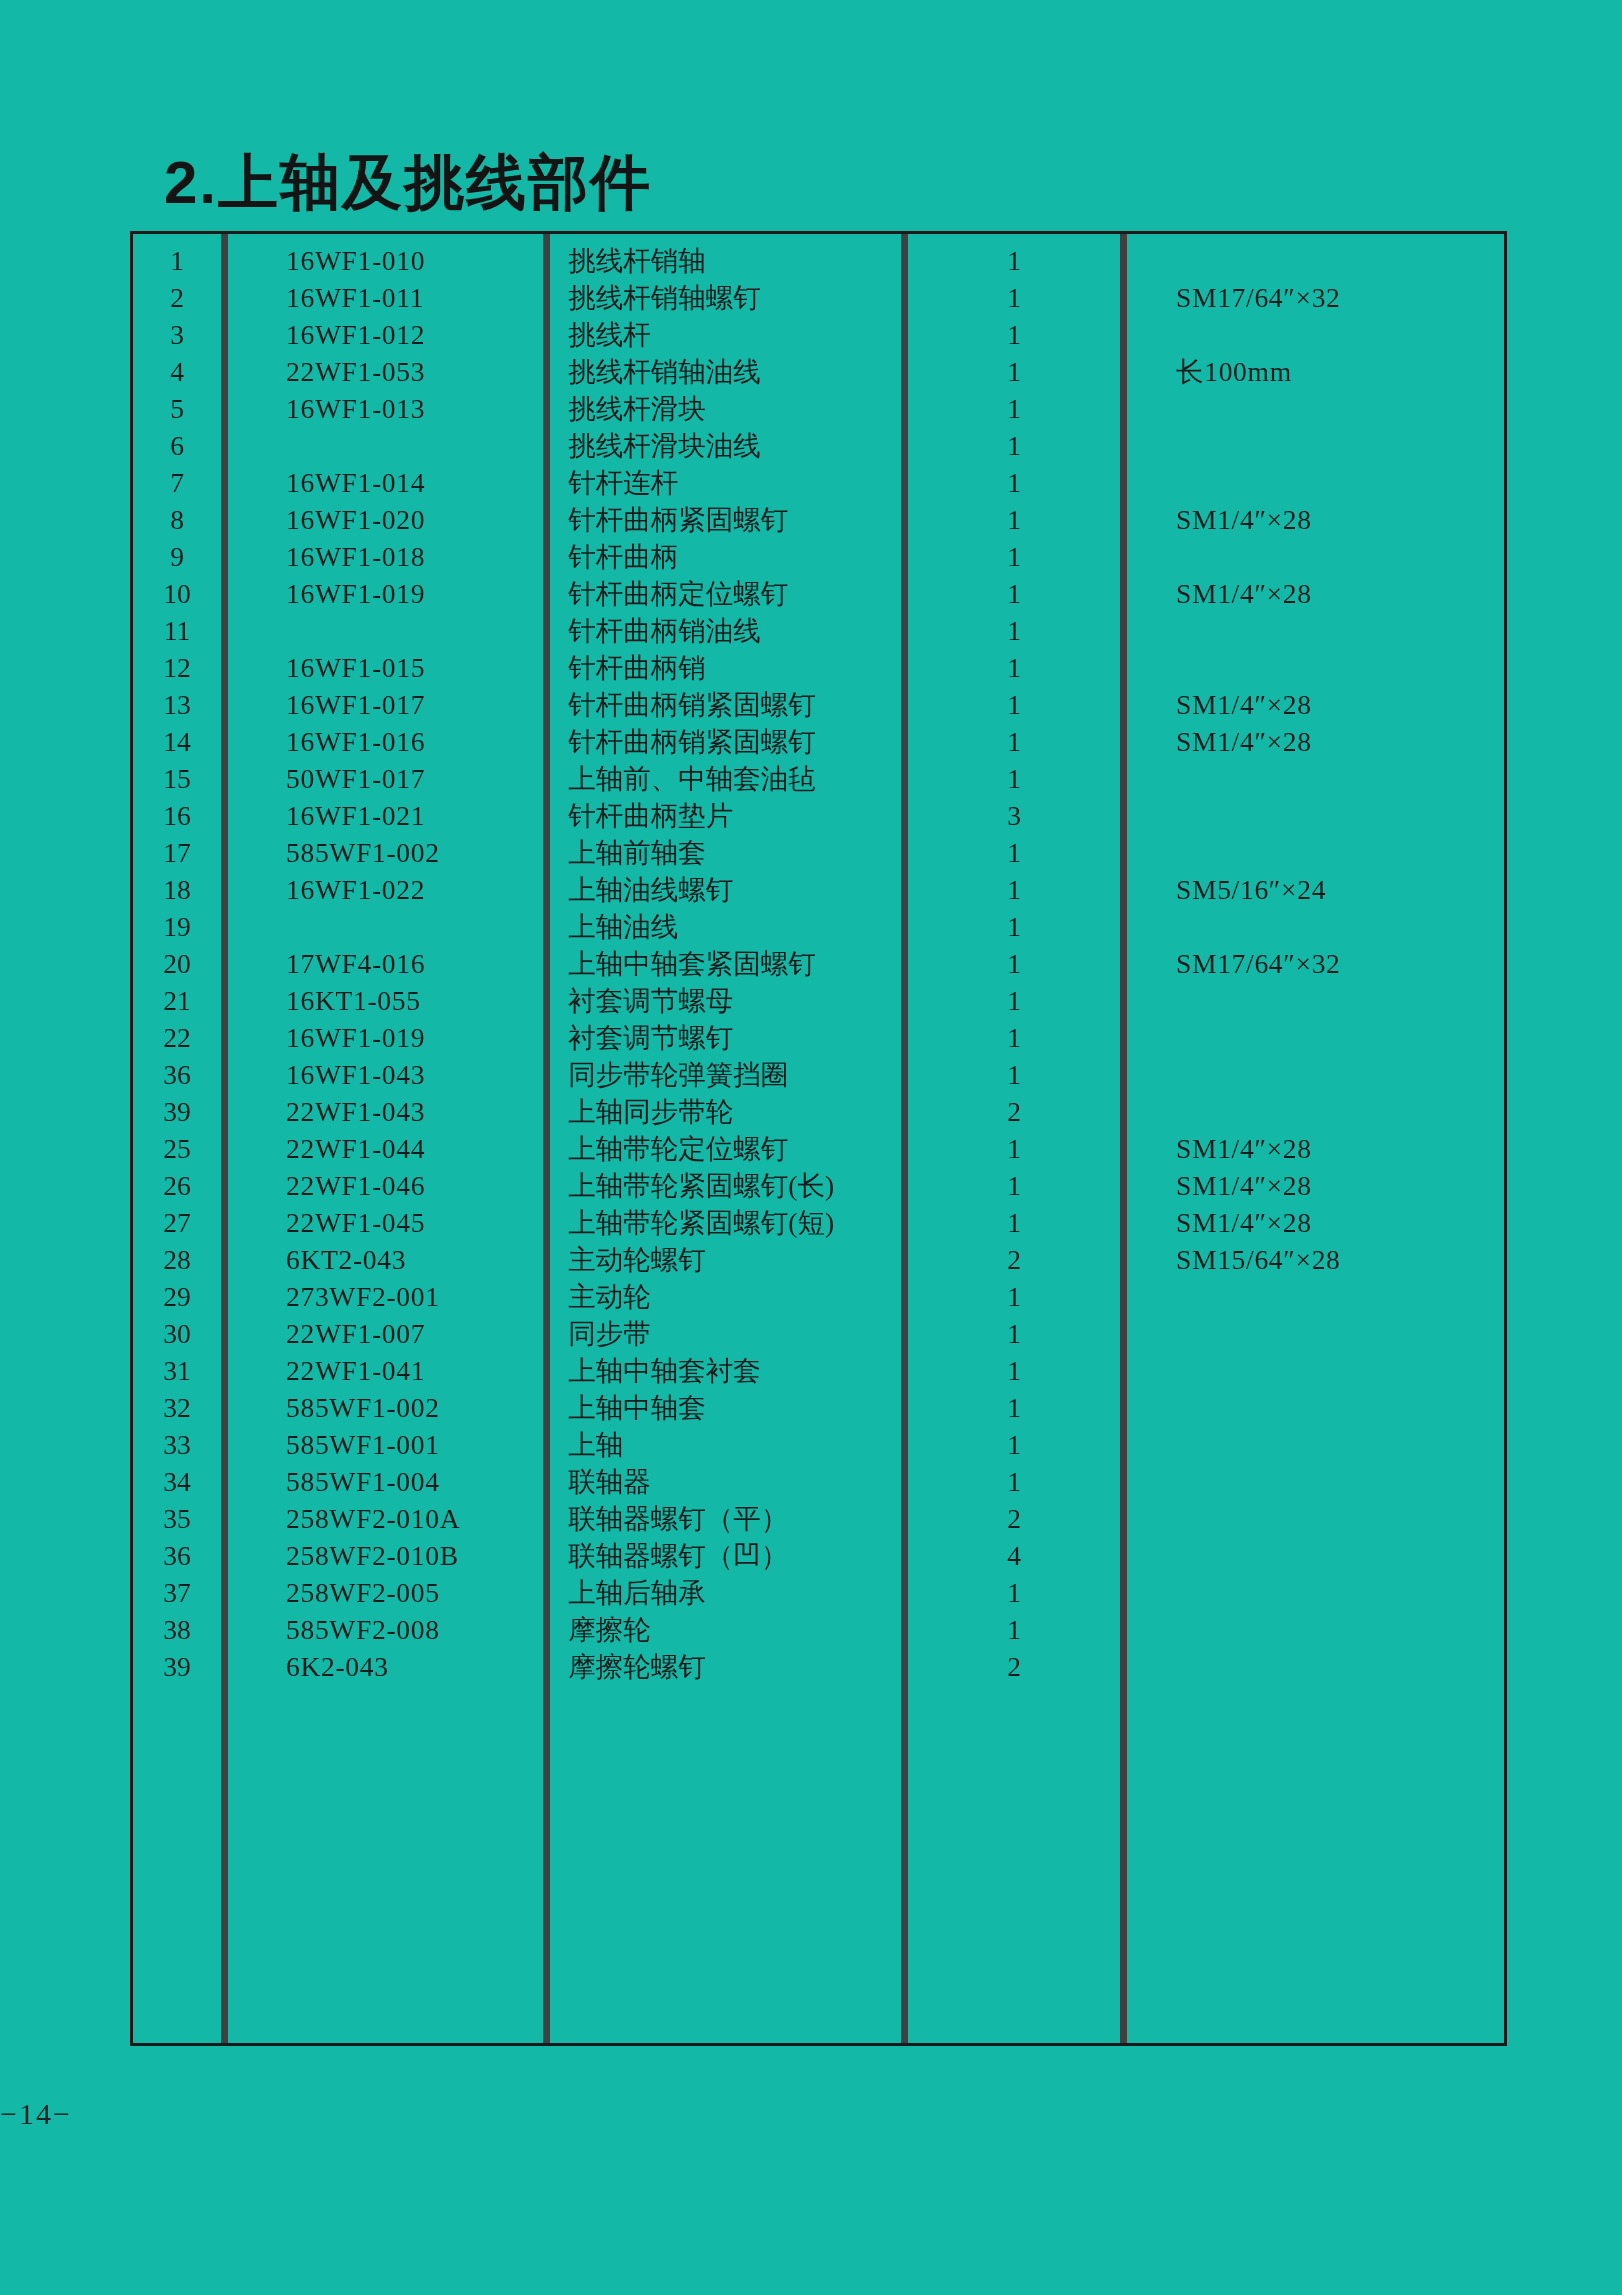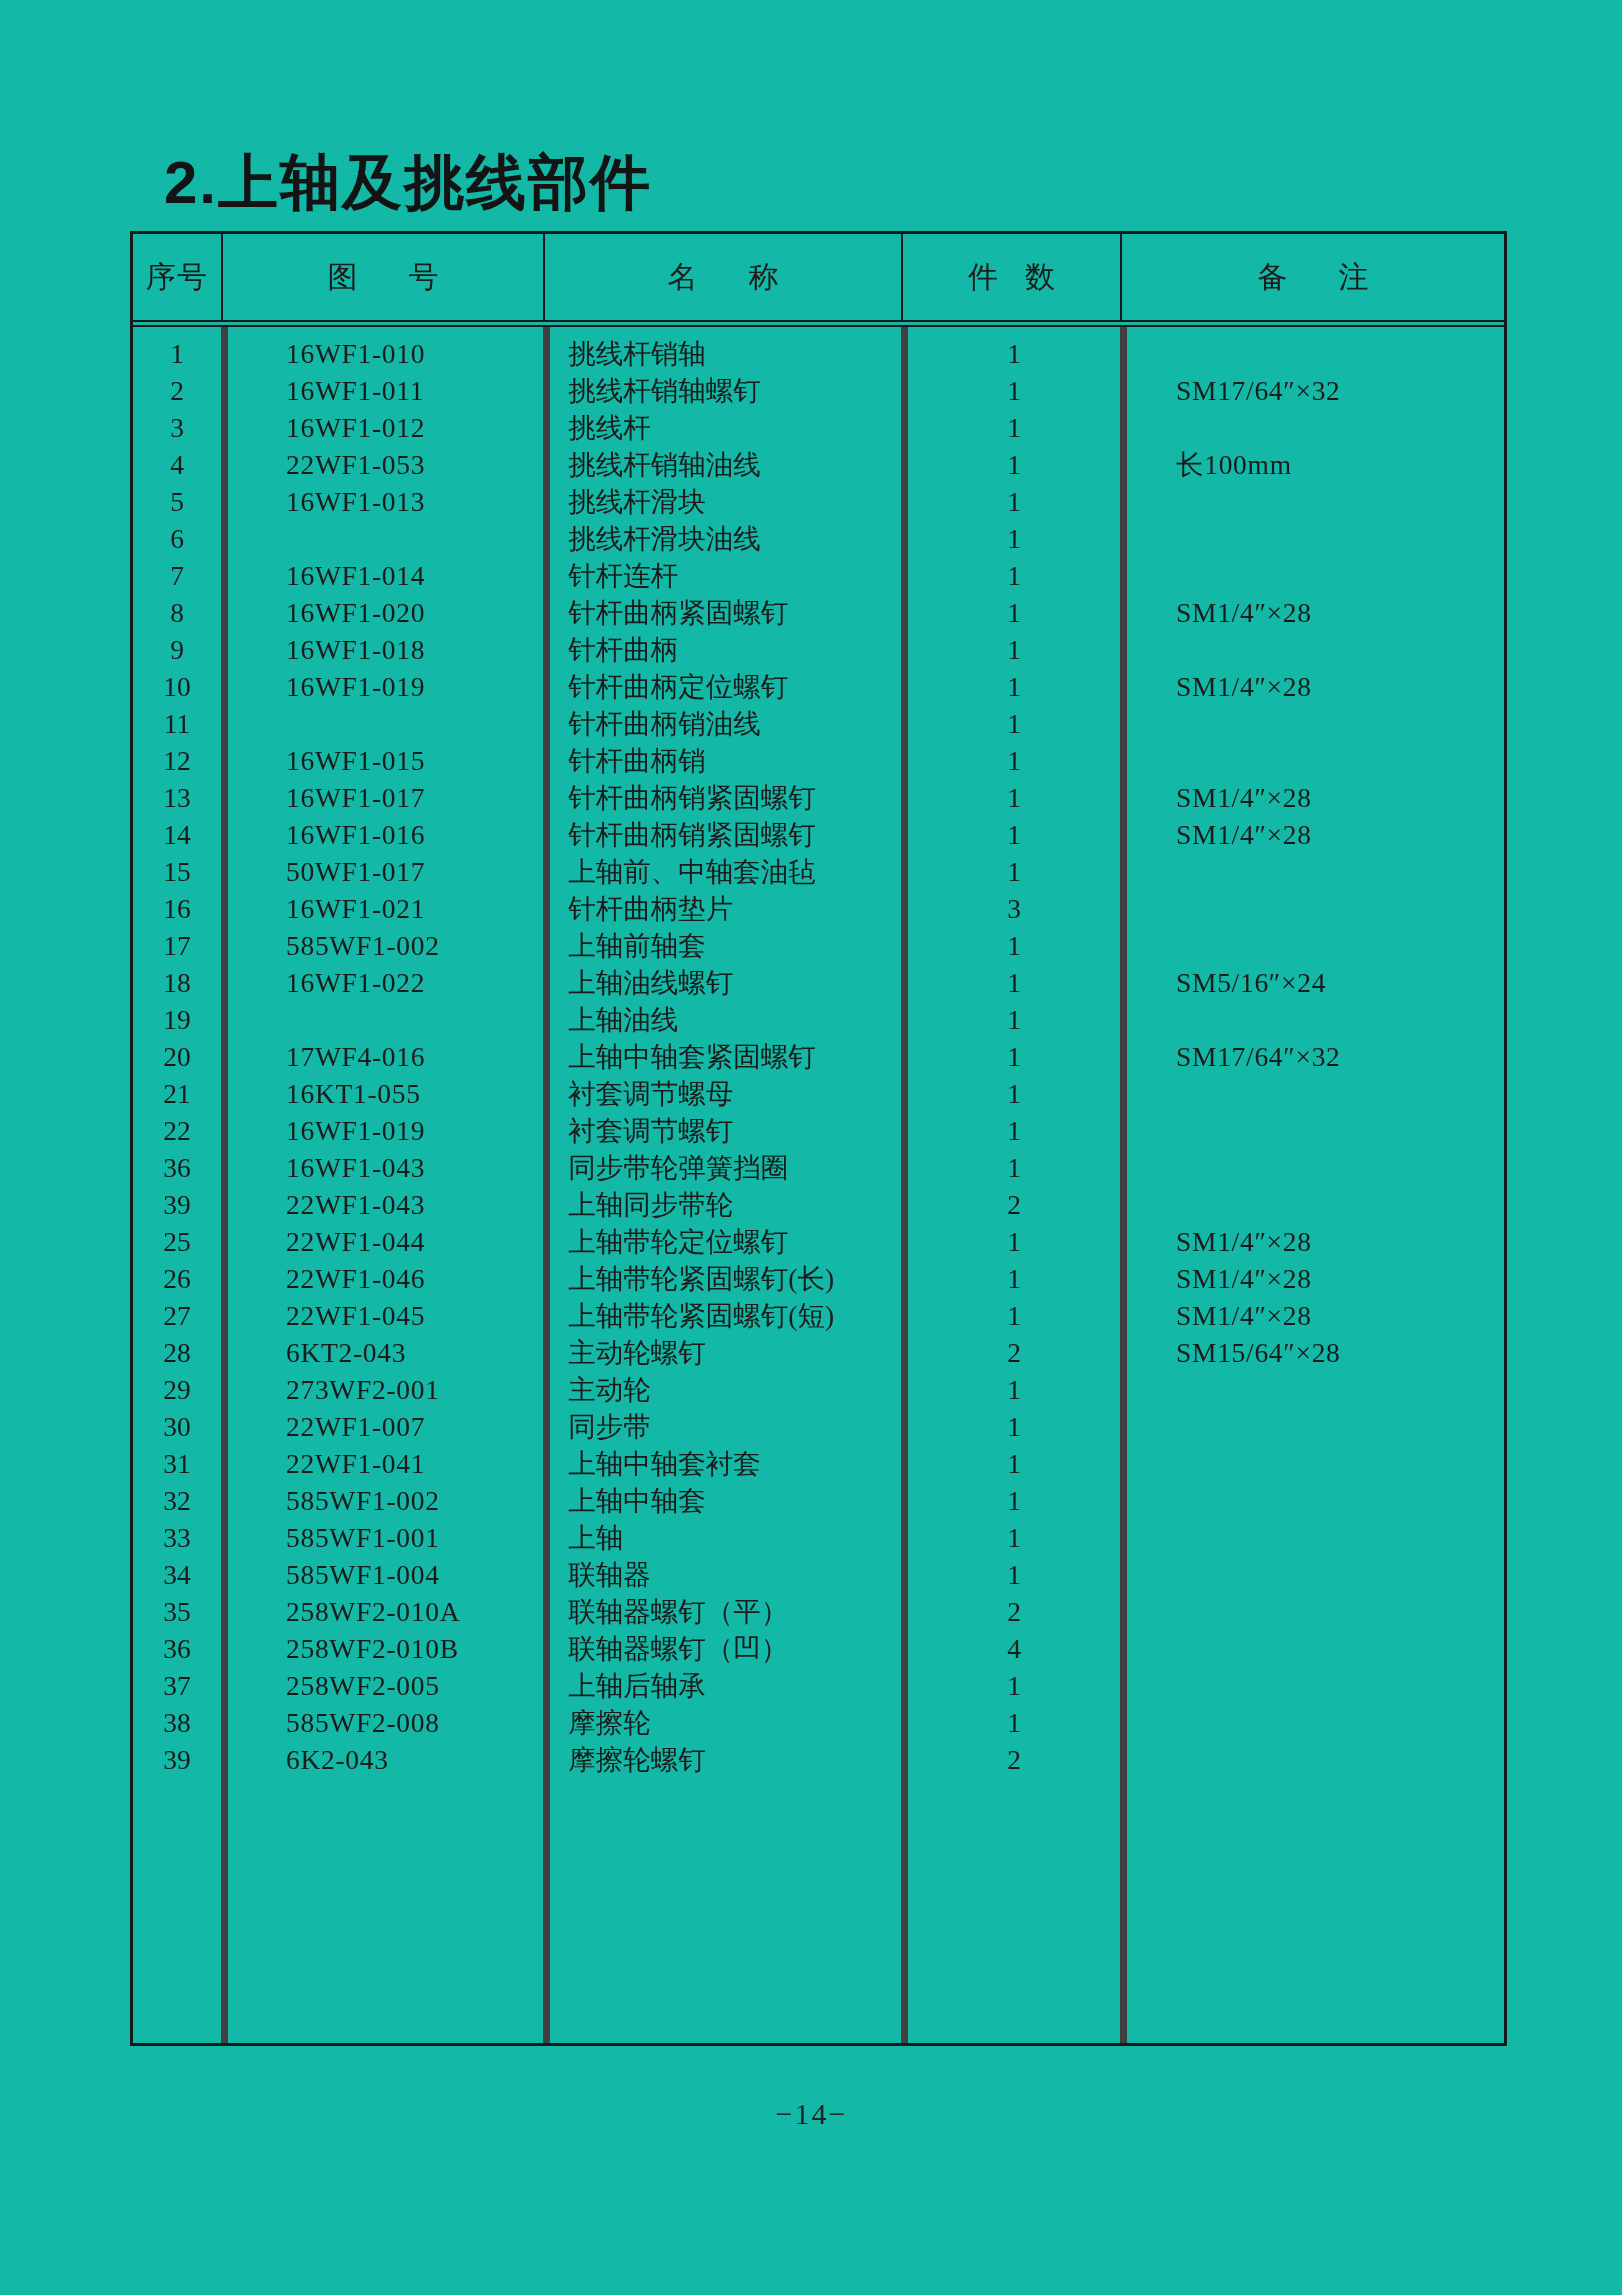--- a/index.html
+++ b/index.html
@@ -67,41 +67,33 @@
   }
   .cell.no{text-align:center;}
   .cell.code{padding-left:58px;letter-spacing:0.7px;}
   .cell.name{padding-left:18.3px;}
   .cell.qty{text-align:center;}
   .cell.remark{padding-left:43px;letter-spacing:0.7px;margin-left:6px;}
   .footer{
     position:absolute;
     left:0;width:100%;
     top:2097px;
-    text-align:center;
     font-size:30px;
     letter-spacing:2px;
     color:#222;
   }
 </style>
 </head>
 <body>
 
 <div class="page">
 
   <h1 class="title">2.上轴及挑线部件</h1>
 
   <div class="parts-table">
-    <div class="thead">
-      <div class="hcell ls-none">序号</div>
-      <div class="hcell ls-wide">图号</div>
-      <div class="hcell ls-wide">名称</div>
-      <div class="hcell ls-med">件数</div>
-      <div class="hcell ls-wide">备注</div>
-    </div>
     <div class="tbody">
       <div class="tcol">
           <div class="cell no">1</div>
           <div class="cell no">2</div>
           <div class="cell no">3</div>
           <div class="cell no">4</div>
           <div class="cell no">5</div>
           <div class="cell no">6</div>
           <div class="cell no">7</div>
           <div class="cell no">8</div>

